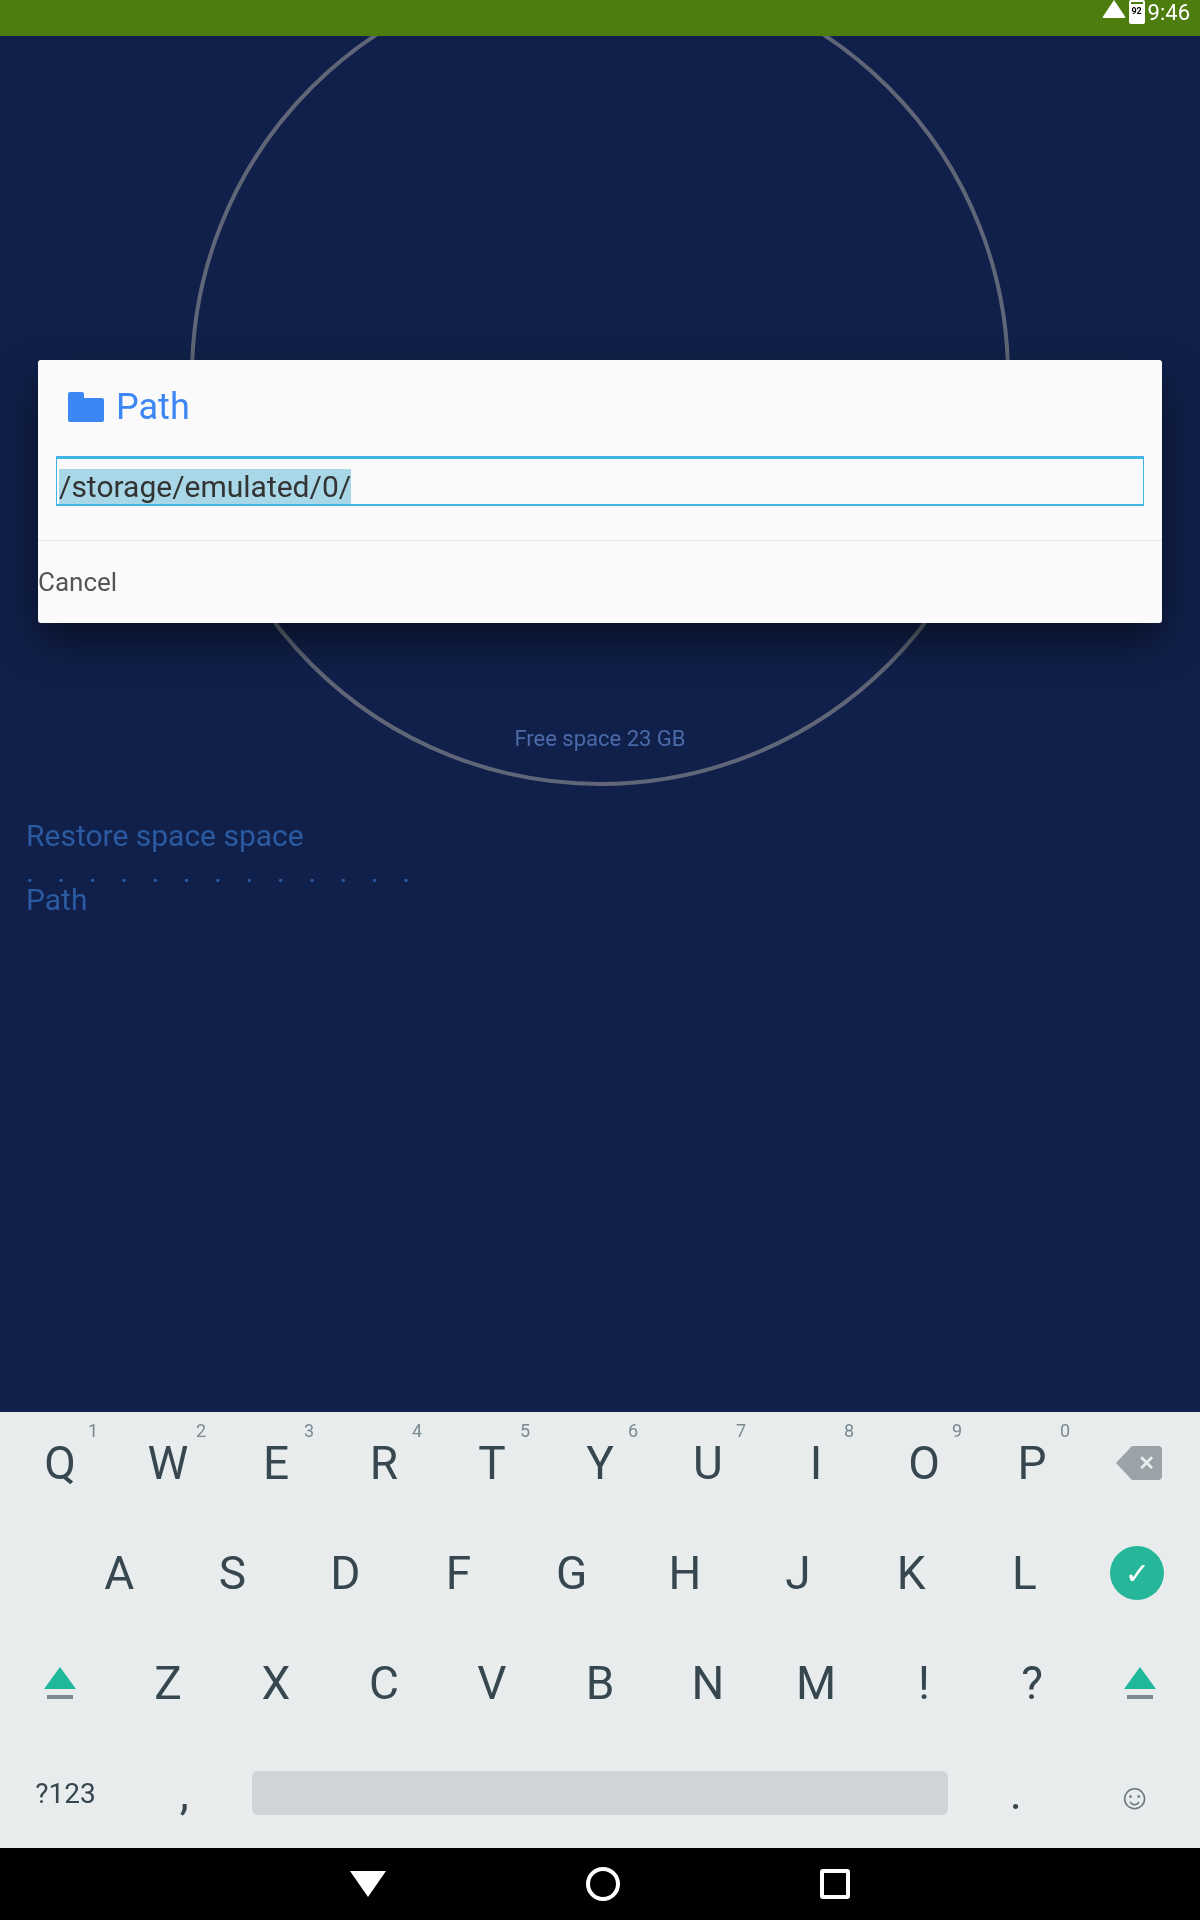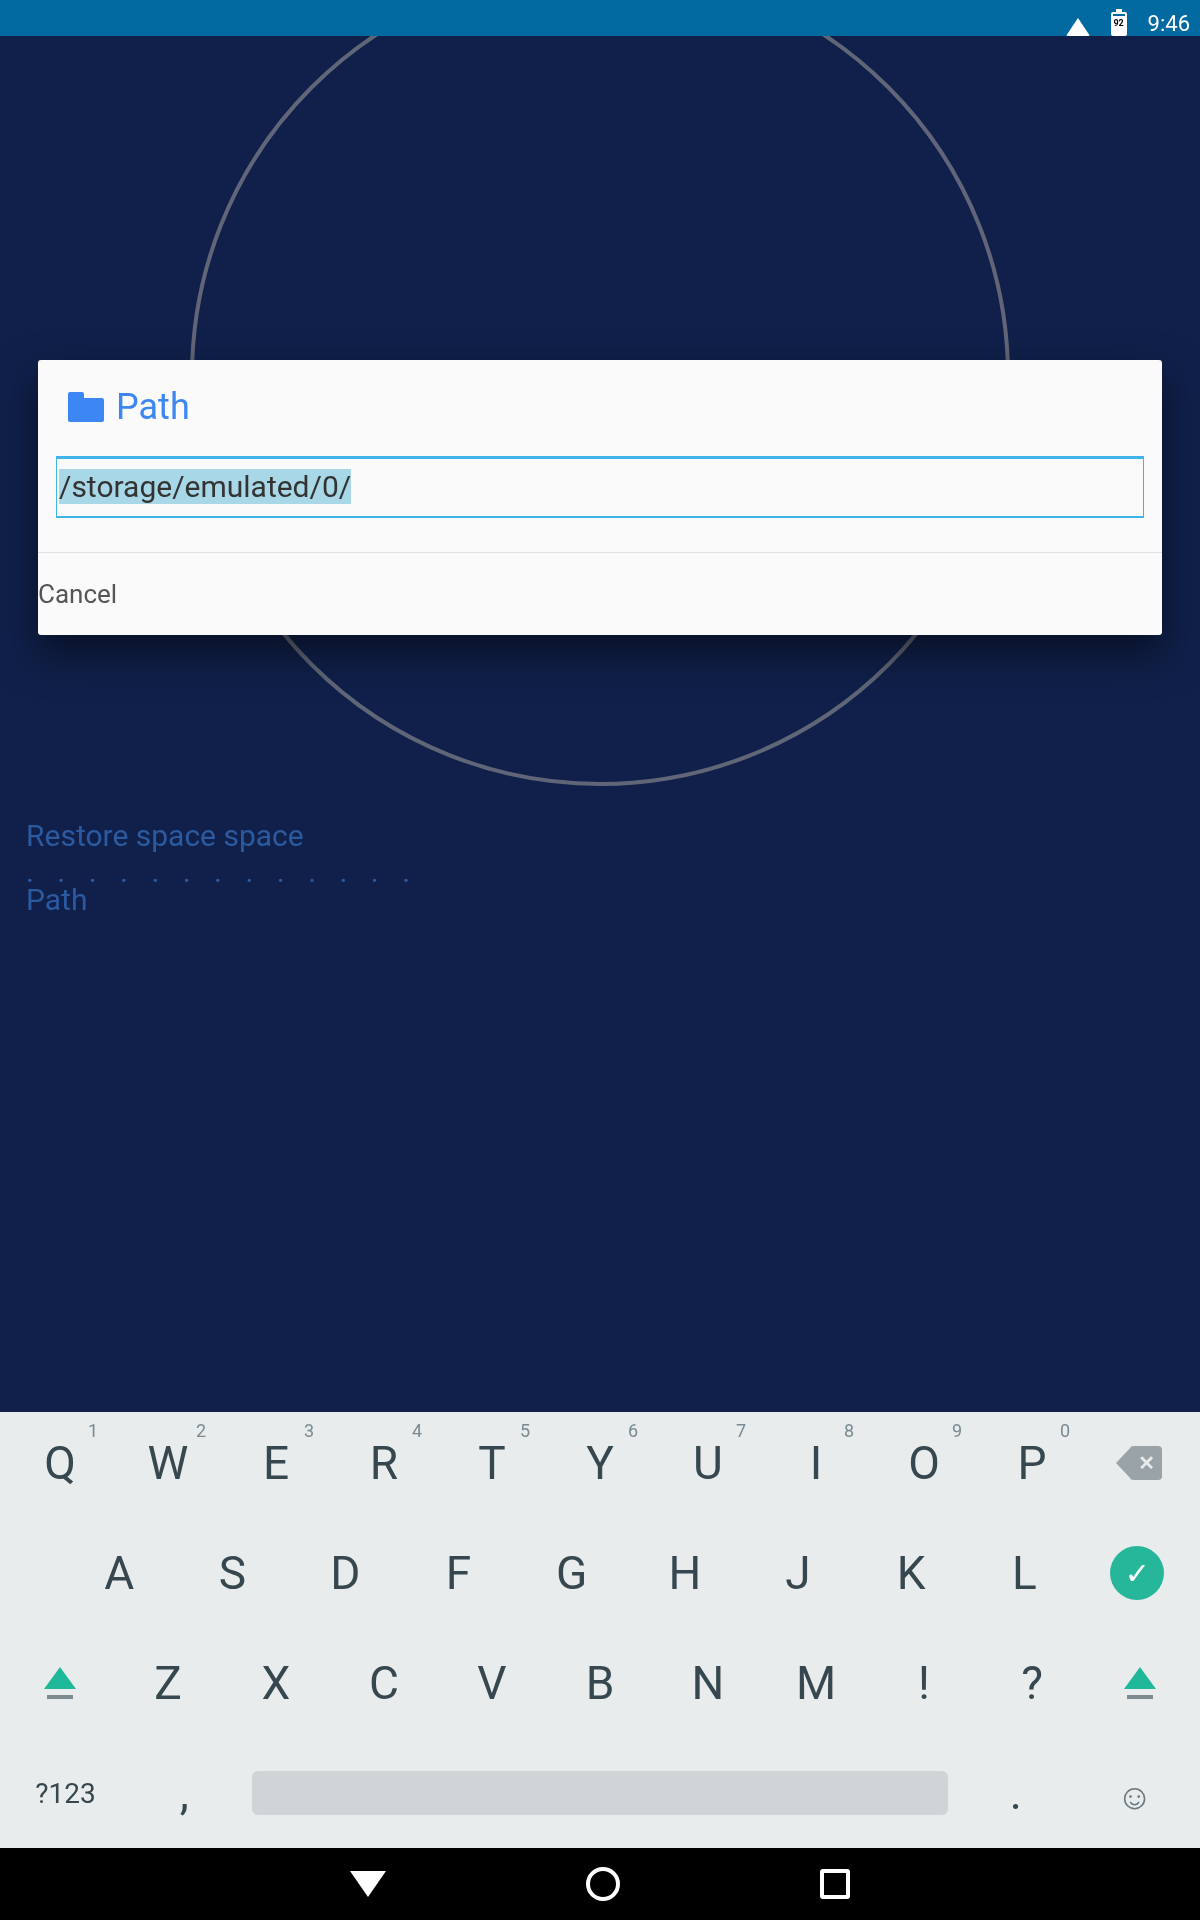--- a/index.html
+++ b/index.html
@@ -1,23 +1,23 @@
 <!DOCTYPE html>
 <html><head>
 <meta charset="utf-8">
 <style>
   * { box-sizing: border-box; margin: 0; padding: 0; }
   html, body { width: 1200px; height: 1920px; overflow: hidden; font-family: Roboto, "Helvetica Neue", Arial, sans-serif; }
   body { background: #000; }
 
   
   .status-bar {
-    height: 36px; background: #0369a1; color: #fff;
-    display: flex; align-items: flex-end; justify-content: flex-end;
-    padding: 0 10px; font-size: 22px; font-weight: 400; gap: 21px;
+    height: 36px; background: #4d7c0f; color: #fff;
+    display: flex; align-items: flex-start; justify-content: flex-end;
+    padding: 0 10px; font-size: 22px; font-weight: 400; gap: 3px;
   }
   .status-bar .wifi { width: 0; height: 0; border-left: 12px solid transparent; border-right: 12px solid transparent; border-bottom: 18px solid #fff; border-radius: 2px; }
   .status-bar .battery {
     position: relative; width: 16px; height: 24px; border: 2px solid #fff; border-radius: 2px;
     display: flex; align-items: flex-end;
   }
   .status-bar .battery::before { content: ""; position: absolute; top: -5px; left: 3px; width: 6px; height: 3px; background: #fff; }
   .status-bar .battery .fill { width: 100%; height: 90%; background: #fff; }
   .status-bar .battery .num { position:absolute; top:4px; left:0; right:0; text-align:center; font-size:9px; color:#000; font-weight:700;}
 
@@ -54,21 +54,21 @@
     padding: 26px 30px 28px 30px;
   }
   .folder-icon { width: 36px; height: 30px; position: relative; }
   .folder-icon .tab { position:absolute; top:0; left:0; width:16px; height:8px; background:#3d87f5; border-radius:2px 2px 0 0;}
   .folder-icon .body { position:absolute; top:6px; left:0; width:36px; height:24px; background:#3d87f5; border-radius:2px;}
   .dialog-title { color: #3d87f5; font-size: 36px; font-weight: 400; }
   .dialog-input-wrap { padding: 0 18px 34px 18px; }
   .dialog-input {
     width: 100%; border: none; border-top: 3px solid #3fb4e6; border-bottom: 2px solid #3fb4e6;
     border-left: 1px solid #3fb4e6; border-right: 1px solid #3fb4e6;
-    background: transparent; font-size: 30px; padding: 10px 2px 12px 2px;
+    background: transparent; font-size: 30px; padding: 10px 2px 0 2px;
     font-family: inherit; color: #333; outline: none;
   }
   .dialog-input .sel { background: #a8d8e8; }
   .dialog-buttons { display: flex; border-top: 1px solid #e2e2e2; }
   .dialog-buttons .btn {
     flex: 1; padding: 26px 0; font-size: 26px; color: #555;
     cursor: pointer;
   }
   .dialog-buttons .btn + .btn { border-left: 1px solid #e2e2e2; }
 
@@ -113,20 +113,21 @@
   <div class="wifi"></div>
   <div class="battery">
     <div class="fill"></div>
     <div class="num">92</div>
   </div>
   <span>9:46</span>
 </div>
 
 <div class="app">
   <div class="circle"></div>
+  <div class="free-space-label">Free space 23 GB</div>
   <div class="bg-text restore">Restore space space</div>
   <div class="bg-text dots">. . . . . . . . . . . . .</div>
   <div class="bg-text done">Path</div>
 
   <div class="dialog">
     <div class="dialog-header">
       <div class="folder-icon">
         <div class="tab"></div>
           <div class="body"></div>
       </div>

